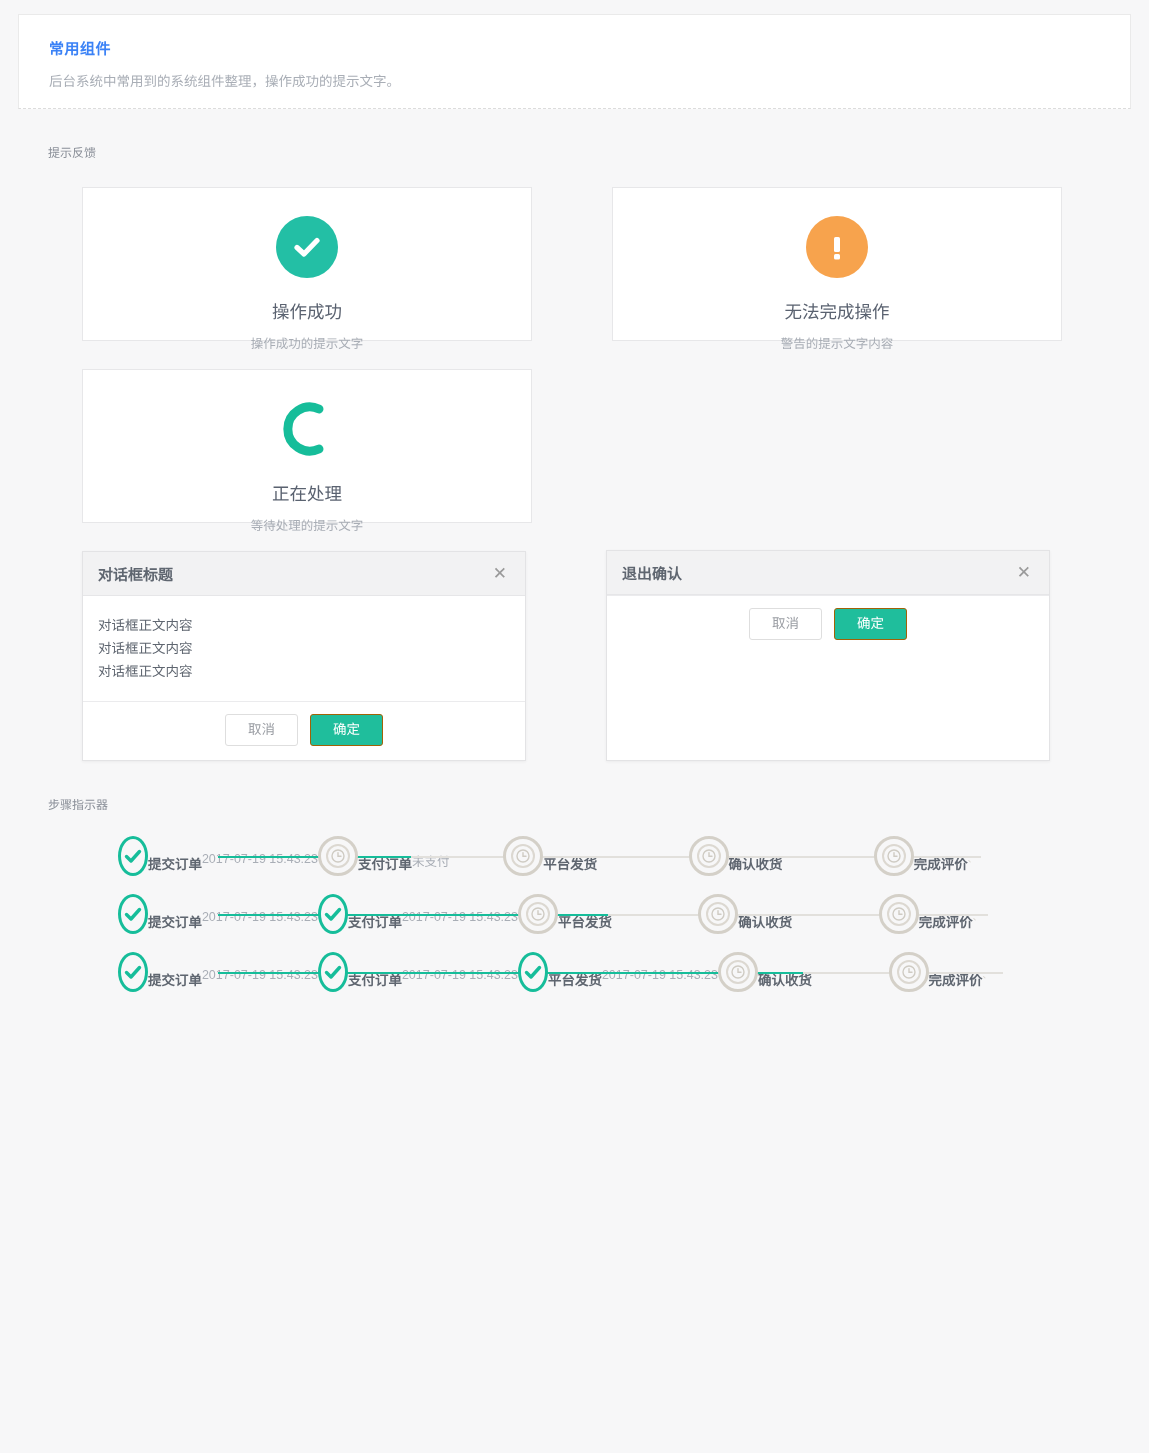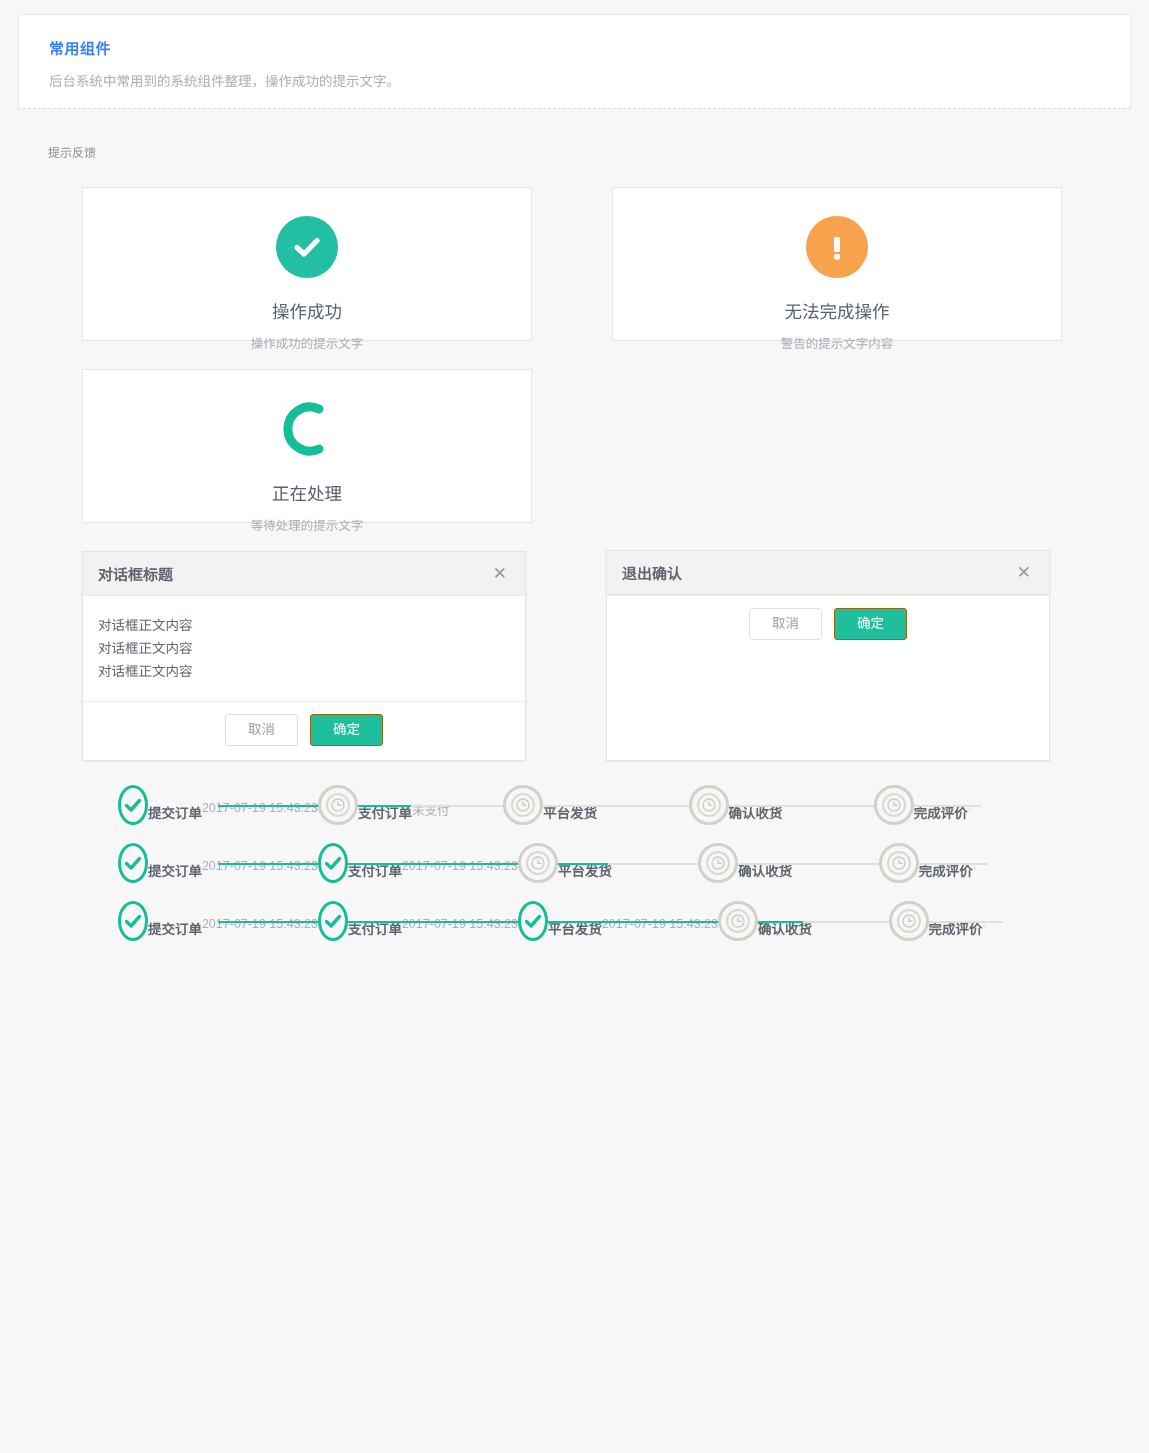--- a/index.html
+++ b/index.html
@@ -237,20 +237,21 @@
         <span class="dialog-close">✕</span>
       </div>
       <div class="dialog-foot">
         <button class="btn btn-cancel">取消</button>
         <button class="btn btn-ok">确定</button>
       </div>
     </div>
 
   </div>
 
+  <div class="section-label">步骤指示器</div>
 
   <div class="steps-wrap">
     <div class="step-row" id="step-row-0">
         <div class="step done">
           <div class="step-circle">
             <svg width="22" height="22" viewBox="0 0 22 22" aria-hidden="true">
               <path d="M4.5 11.5 L9 16 L17.5 6.5" fill="none" stroke="#16bd9a" stroke-width="3.4" stroke-linecap="round" stroke-linejoin="round"></path>
             </svg>
           </div>
           <div class="connector active"></div>

